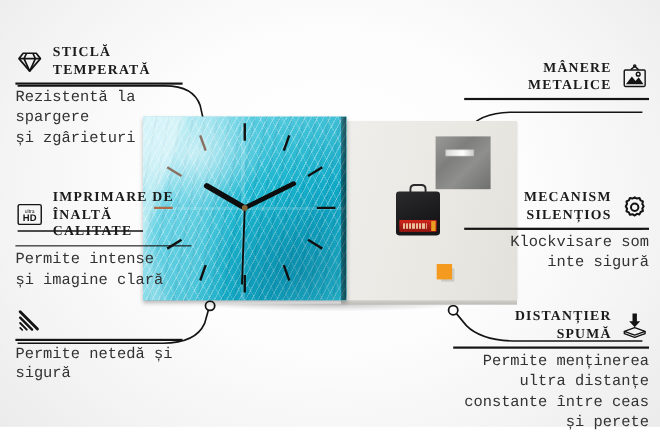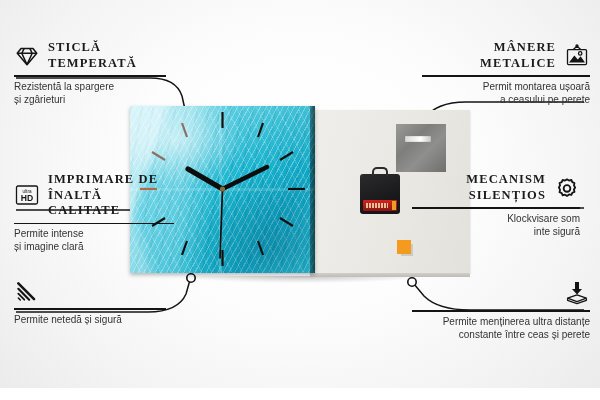--- a/index.html
+++ b/index.html
@@ -23,34 +23,34 @@
   .feat.right .head { justify-content:flex-end; }
   .ttl {
     font-family:"Liberation Serif", serif;
     font-size:12.5px; font-weight:700; letter-spacing:1.1px;
     color:#1b1b1b; line-height:1.24; text-transform:uppercase;
     white-space:pre-line;
   }
   .feat.right .ttl { text-align:right; }
   .rule { height:1.6px; background:#141414; margin:4px 0 3px; }
   .desc {
-    font-family:Liberation Sans, sans-serif;
-    font-size:10px; color:#333; line-height:1.32; white-space:pre-line;
+    font-family:Liberation Mono, monospace;
+    font-size:14px; color:#333; line-height:1.32; white-space:pre-line;
   }
   .feat.right .desc { text-align:right; }
 
   .ico { width:26px; height:26px; flex:0 0 26px; color:#141414; }
   .ico svg { display:block; width:26px; height:26px; }
 
   
   #f-glass   { left:14px;  top:40px;  width:152px; }
   #f-print   { left:14px;  top:172px; width:160px; }
   #f-edges   { left:14px;  top:278px; width:152px; }
-  #f-handles { right:10px; top:40px;  width:168px; }
-  #f-mech    { right:20px; top:172px; width:168px; }
+  #f-handles { right:10px; top:54px;  width:168px; }
+  #f-mech    { right:10px; top:172px; width:168px; }
   #f-spacer  { right:10px; top:280px; width:178px; }
 
   
   #photo {
     position:absolute; left:130px; top:106px; width:340px; height:174px;
   }
   
   #back-panel {
     position:absolute; left:180px; top:4px; width:160px; height:163px;
     background:linear-gradient(105deg,#efeeea 0%,#e9e8e3 55%,#e2e1db 100%);
@@ -264,42 +264,42 @@
         <svg viewBox="0 0 26 26" fill="none" stroke="currentColor" stroke-width="1.3" stroke-linejoin="round">
           <path d="M9.5 6.3 13 3.2 16.5 6.3"></path>
           <circle cx="13" cy="3" r="1"></circle>
           <rect x="3.5" y="6.6" width="19" height="15" rx="1"></rect>
           <path d="M5 19.6 10.4 12.6 13.8 16.6 16.6 13.2 21 19.6z" fill="currentColor" stroke="none"></path>
           <circle cx="16.2" cy="10.4" r="1.7"></circle>
         </svg>
       </span>
     </div>
     <div class="rule"></div>
-    <div class="desc">Permit montarea ușoară
-a ceasului pe perete</div>
   </div>
 
   <div class="feat right" id="f-mech">
     <div class="head">
       <span class="ttl">MECANISM
 SILENȚIOS</span>
       <span class="ico">
         <svg viewBox="0 0 24 24" fill="none" stroke="currentColor" stroke-width="1.7" stroke-linejoin="round">
           <path d="M12 2.6l1.9 1.1 2.1-.5.9 2 2 .9-.5 2.1 1.1 1.9-1.1 1.9.5 2.1-2 .9-.9 2-2.1-.5L12 17.9l-1.9-1.1-2.1.5-.9-2-2-.9.5-2.1L4.5 10.1l1.1-1.9-.5-2.1 2-.9.9-2 2.1.5z" transform="translate(0 1.4) scale(1)"></path>
           <circle cx="12" cy="12.4" r="3.1"></circle>
         </svg>
       </span>
     </div>
     <div class="rule"></div>
     <div class="desc">Klockvisare som
 inte sigură</div>
   </div>
 
   <div class="feat right" id="f-spacer">
     <div class="head">
+      <span class="ttl">DISTANȚIER
+SPUMĂ</span>
       <span class="ico">
         <svg viewBox="0 0 26 26" fill="none" stroke="currentColor" stroke-width="1.3" stroke-linejoin="round">
           <path d="M11 2h4v7h3l-5 5.4L8 9h3z" fill="currentColor" stroke="none"></path>
           <path d="M13 14.8 3.6 18.2 13 21.6l9.4-3.4z"></path>
           <path d="M3.6 18.2v2.1L13 23.7l9.4-3.4v-2.1"></path>
         </svg>
       </span>
     </div>
     <div class="rule"></div>
     <div class="desc">Permite menținerea ultra distanțe

